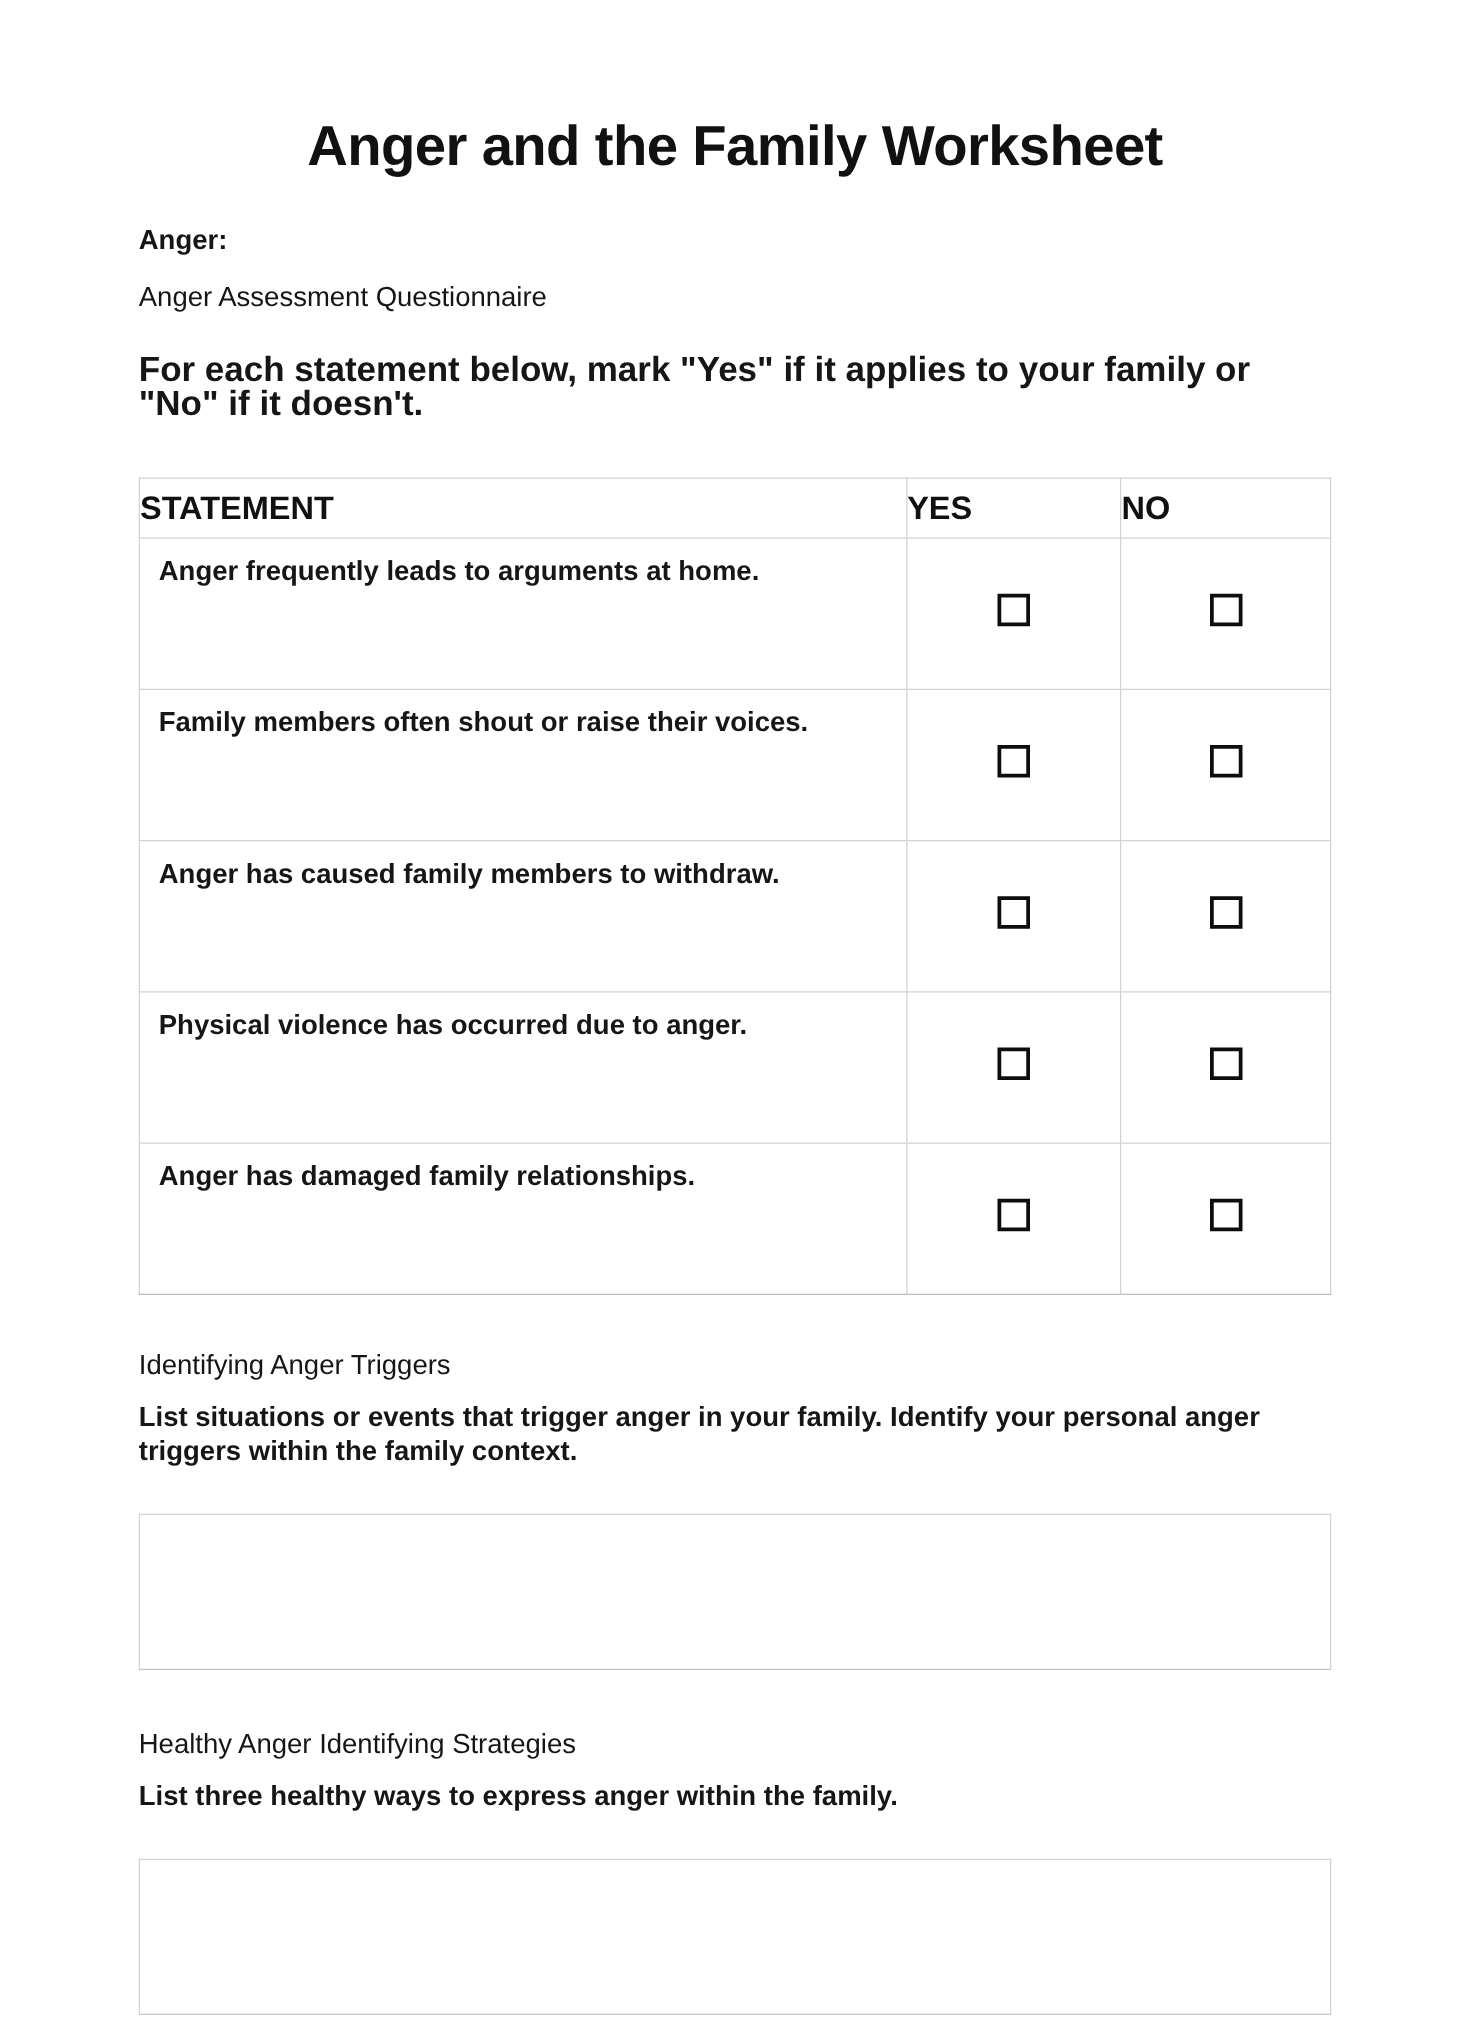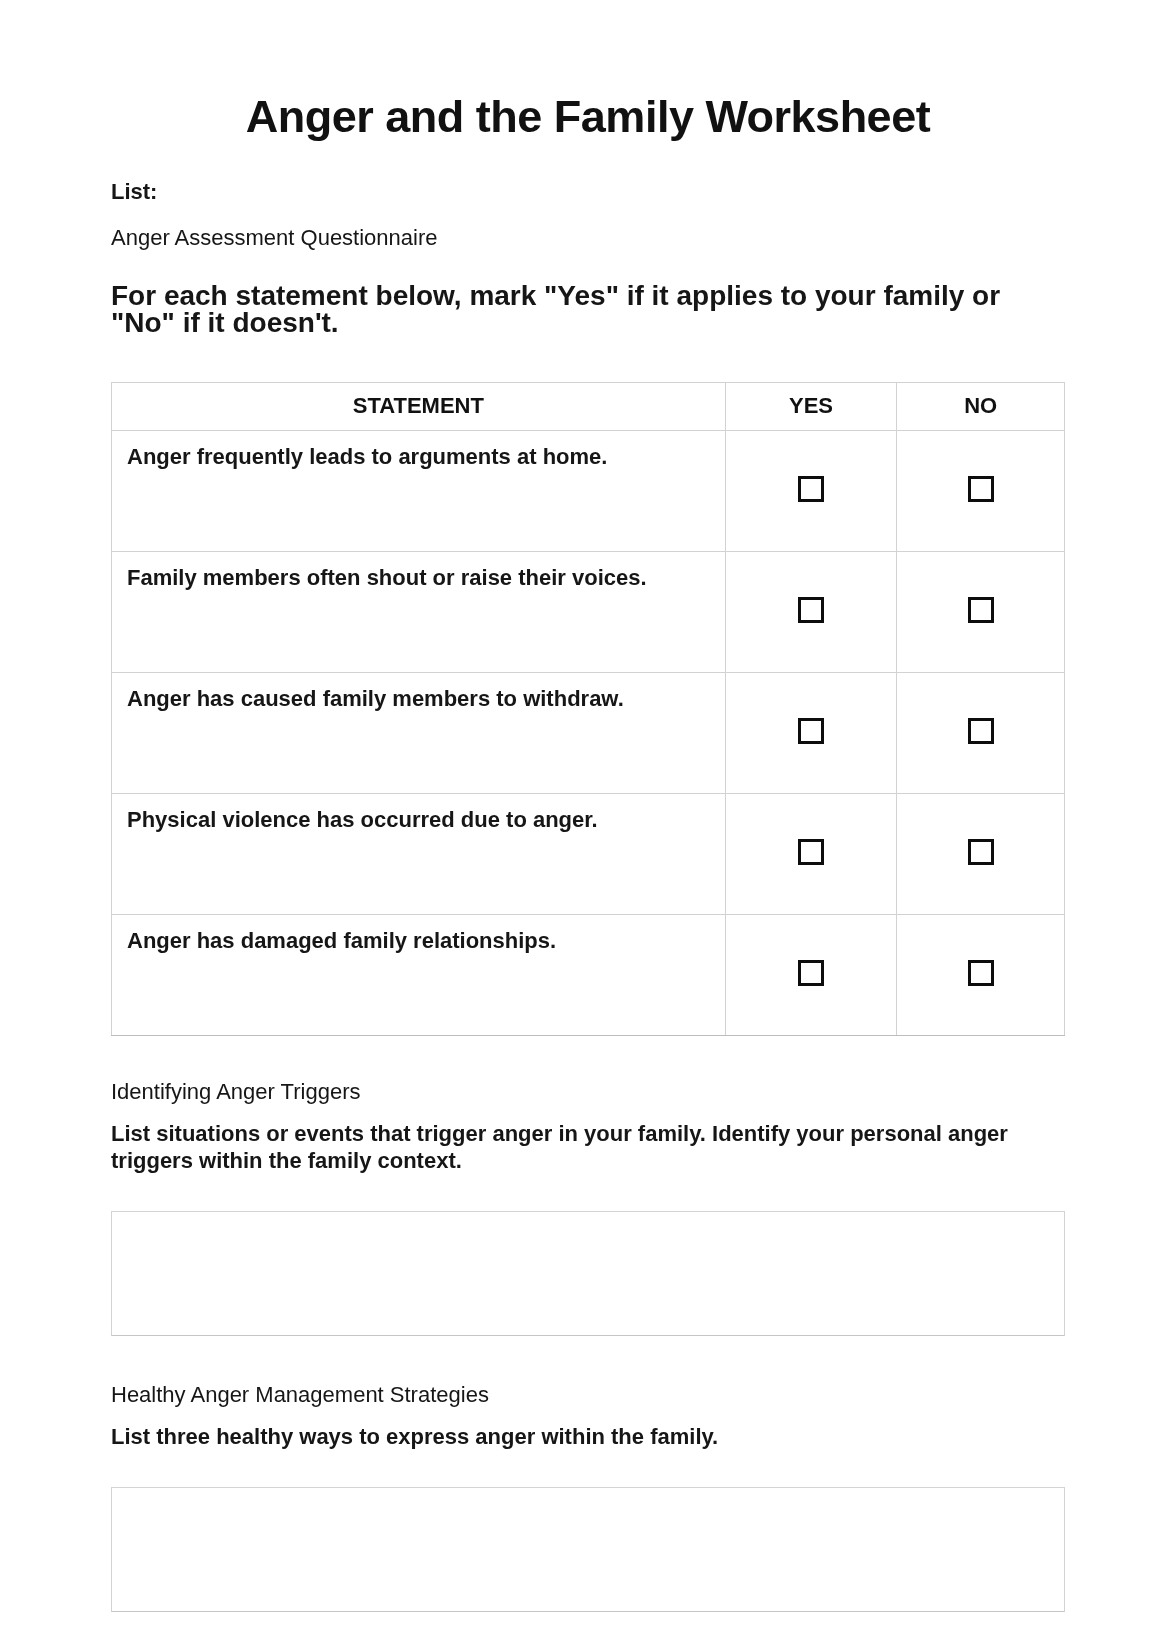--- a/index.html
+++ b/index.html
@@ -59,23 +59,23 @@
   table.assessment th,
   table.assessment td {
     border: 1px solid #d2d2d2;
     background: #ffffff;
   }
   table.assessment tbody tr:last-child td {
     border-bottom-color: #bdbdbd;
   }
   table.assessment th {
     height: 47px;
-    font-size: 22px;
+    font-size: 26px;
     font-weight: 700;
-    text-align: center;
+    text-align: left;
     vertical-align: middle;
     color: #111111;
     padding: 0;
   }
   td.statement-cell {
     height: 96px;
     vertical-align: top;
     padding: 12px 15px;
     font-size: 22px;
     line-height: 27px;
@@ -124,21 +124,21 @@
     color: #161616;
   }
 </style>
 </head>
 <body>
 
 <div class="page">
 
   <h1 class="doc-title">Anger and the Family Worksheet</h1>
 
-  <div class="name-label">List:</div>
+  <div class="name-label">Anger:</div>
 
   <div class="section-heading questionnaire-heading">Anger Assessment Questionnaire</div>
 
   <p class="instructions">For each statement below, mark "Yes" if it applies to your family or "No" if it doesn't.</p>
 
   <table class="assessment">
     <colgroup>
       <col style="width:64.4%">
       <col style="width:18.0%">
       <col style="width:17.6%">
@@ -179,18 +179,18 @@
     </tbody>
   </table>
 
   <div class="free-section">
     <div class="section-heading">Identifying Anger Triggers</div>
     <p class="section-desc">List situations or events that trigger anger in your family. Identify your personal anger triggers within the family context.</p>
     <textarea class="answer-box" value="" style=""></textarea>
   </div>
 
   <div class="free-section">
-    <div class="section-heading">Healthy Anger Management Strategies</div>
+    <div class="section-heading">Healthy Anger Identifying Strategies</div>
     <p class="section-desc">List three healthy ways to express anger within the family.</p>
     <textarea class="answer-box" value="" style=""></textarea>
   </div>
 
 </div>
 
 </body></html>

